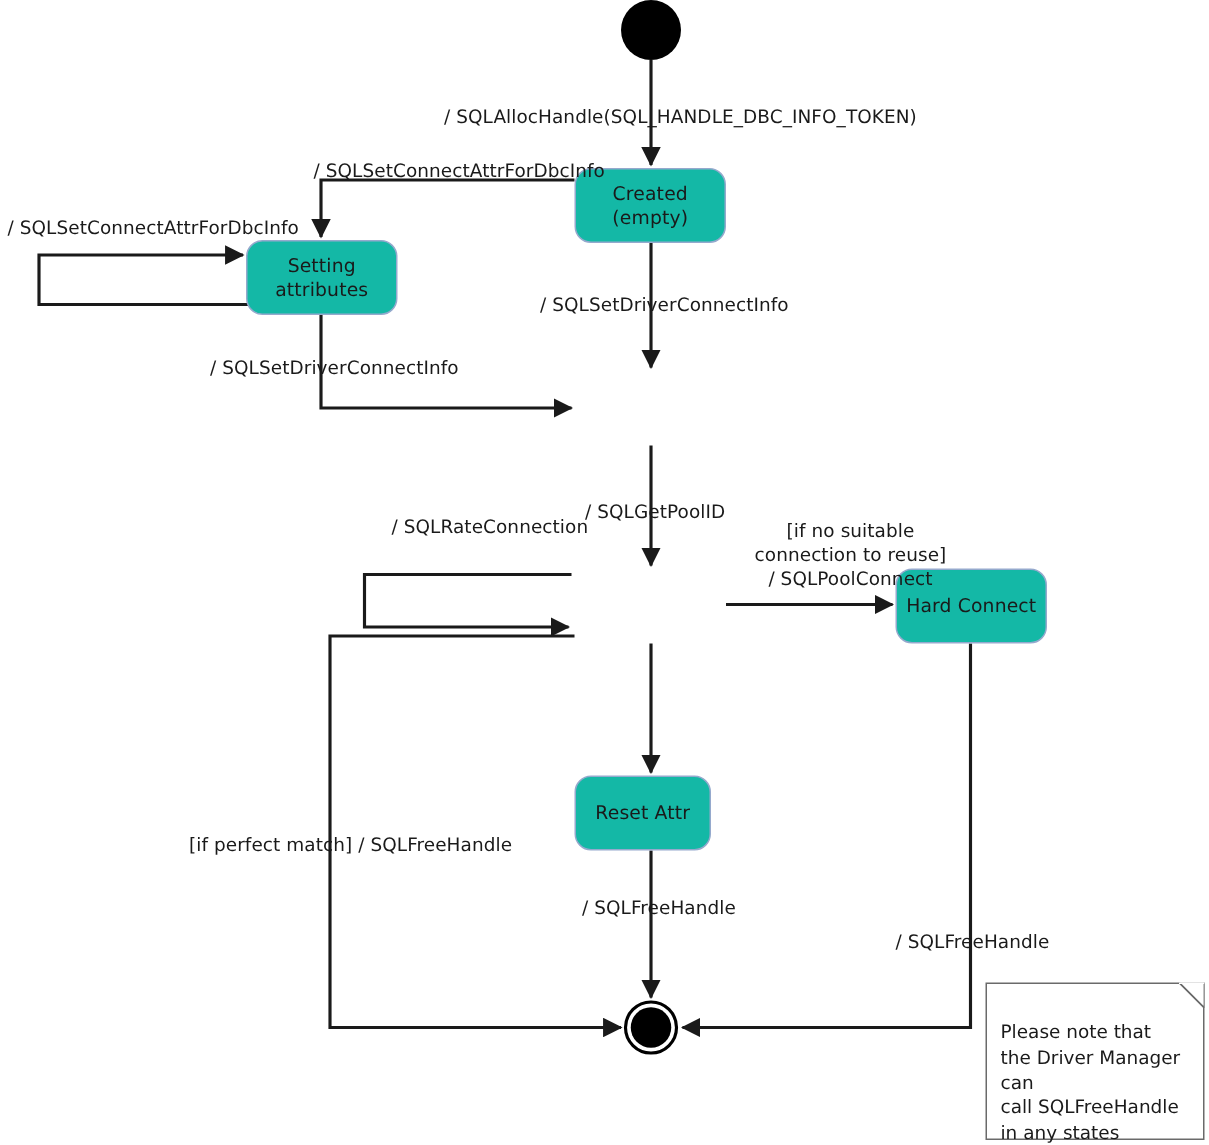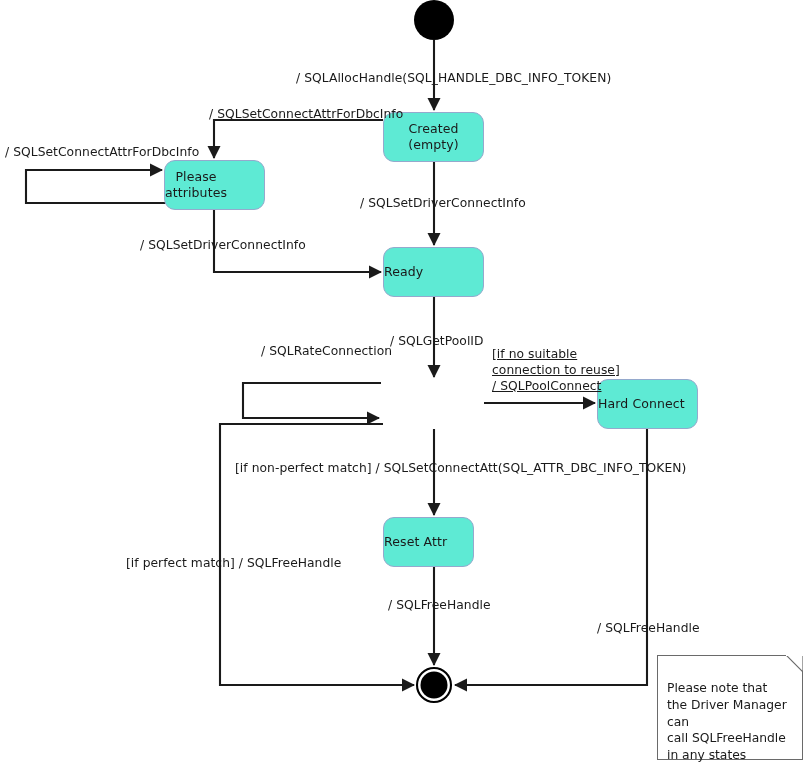--- a/index.html
+++ b/index.html
@@ -23,45 +23,45 @@
   #edge-layer {
     position: absolute;
     left: 0;
     top: 0;
     width: 806px;
     height: 763px;
   }
   .state-node {
     position: absolute;
     box-sizing: border-box;
-    background: #5eead4;
+    background: #14b8a6;
     border: 1px solid #95a9cd;
     border-radius: 11px;
     display: flex;
     align-items: center;
-    justify-content: flex-start;
+    justify-content: center;
     text-align: center;
     font-size: 12.5px;
     color: #1a1a1a;
     line-height: 1.28;
     letter-spacing: 0.1px;
   }
   .state-node .state-label {
     display: block;
     white-space: pre-line;
   }
   .edge-label {
     position: absolute;
     font-size: 12.3px;
     color: #1a1a1a;
     line-height: 1.3;
     white-space: pre-line;
     letter-spacing: 0.05px;
   }
-  .edge-label.center { text-align: left; text-decoration: underline; }
+  .edge-label.center { text-align: center; }
   .note {
     position: absolute;
     box-sizing: border-box;
     background: #ffffff;
     border: 1px solid #6a6a6a;
     font-size: 12.3px;
     color: #1a1a1a;
     line-height: 1.37;
     padding: 7px 9px 6px 9px;
     white-space: pre-line;
@@ -118,27 +118,24 @@
       <circle cx="434" cy="685" r="17" fill="#ffffff" stroke="#000000" stroke-width="2.1"></circle>
       <circle cx="434" cy="685" r="13.5" fill="#000000"></circle>
     </g>
   </svg>
 
   <div class="state-node" style="left:383px; top:112px; width:101px; height:50px;">
     <span class="state-label">Created (empty)</span>
   </div>
 
   <div class="state-node" style="left:164px; top:160px; width:101px; height:50px;">
-    <span class="state-label">Please
+    <span class="state-label">Setting
 attributes</span>
   </div>
 
-  <div class="state-node" style="left:383px; top:247px; width:101px; height:50px;">
-    <span class="state-label">Ready</span>
-  </div>
 
 
   <div class="state-node" style="left:597px; top:379px; width:101px; height:50px;">
     <span class="state-label">Hard Connect</span>
   </div>
 
   <div class="state-node" style="left:383px; top:517px; width:91px; height:50px;">
     <span class="state-label">Reset Attr</span>
   </div>
 
@@ -153,21 +150,20 @@
   <div class="edge-label" style="left:140px; top:238px;">/ SQLSetDriverConnectInfo</div>
 
   <div class="edge-label" style="left:390px; top:318px;margin-top:16px;">/ SQLGetPoolID</div>
 
   <div class="edge-label" style="left:261px; top:344px;">/ SQLRateConnection</div>
 
   <div class="edge-label center" style="left:492px; top:347px; width:150px;">[if no suitable
 connection to reuse]
 / SQLPoolConnect</div>
 
-  <div class="edge-label" style="left:235px; top:461px;">[if non-perfect match] / SQLSetConnectAtt(SQL_ATTR_DBC_INFO_TOKEN)</div>
 
   <div class="edge-label" style="left:126px; top:535px;margin-top:21px;">[if perfect match] / SQLFreeHandle</div>
 
   <div class="edge-label" style="left:388px; top:598px;">/ SQLFreeHandle</div>
 
   <div class="edge-label" style="left:597px; top:621px;">/ SQLFreeHandle</div>
 
 
   <div class="note" style="left:657px; top:655px; width:146px; height:105px;">
     <span>Please note that

